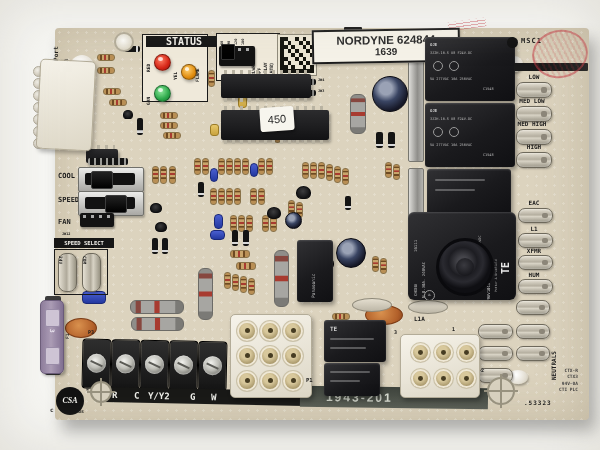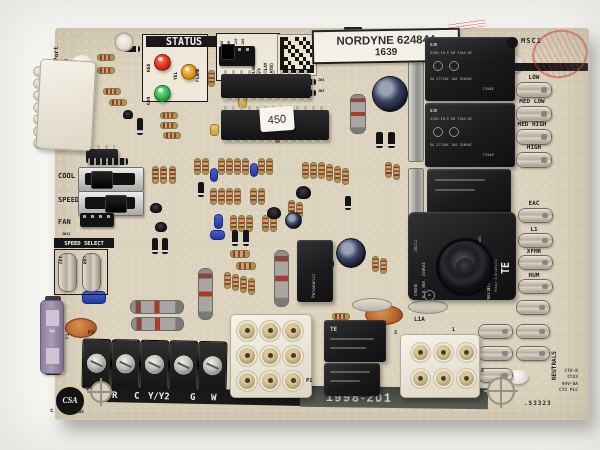--- a/index.html
+++ b/index.html
@@ -344,21 +344,21 @@
   </div>
   <div class="abs band" style="left:103px;top:389px;width:202px;height:15px;transform:rotate(1.2deg);font-weight:bold;font-size:9px;">
     <span class="abs" style="left:9px;top:3px;">R</span>
     <span class="abs" style="left:31px;top:3px;">C</span>
     <span class="abs" style="left:45px;top:3px;">Y/Y2</span>
     <span class="abs" style="left:87px;top:3px;">G</span>
     <span class="abs" style="left:108px;top:3px;">W</span>
   </div>
 
   <div class="abs band1182" style="left:300px;top:387px;width:188px;height:21px;transform:rotate(.8deg);">
-    <span class="abs" style="left:26px;top:4px;font-size:12px;font-weight:bold;letter-spacing:2px;">1998-201</span>
+    <span class="abs" style="left:26px;top:4px;font-size:12px;font-weight:bold;letter-spacing:2px;">1943-201</span>
   </div>
 
   <div class="abs relay" style="left:324px;top:320px;width:62px;height:42px;">
     <span class="abs" style="left:6px;top:5px;font-size:6px;font-weight:bold;color:#d0d0d0;">TE</span>
     <div class="rline" style="left:6px;top:18px;width:44px;"></div>
     <div class="rline" style="left:6px;top:27px;width:36px;"></div>
   </div>
   <div class="abs relay" style="left:324px;top:363px;width:56px;height:33px;">
     <div class="rline" style="left:6px;top:8px;width:40px;"></div>
     <div class="rline" style="left:6px;top:17px;width:30px;"></div>

